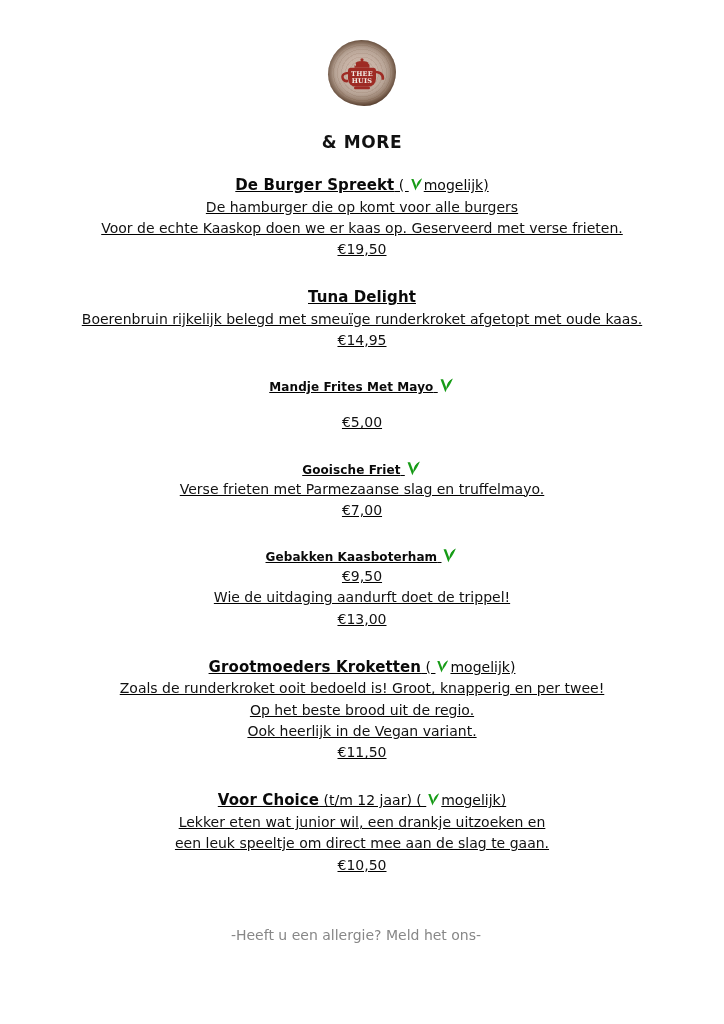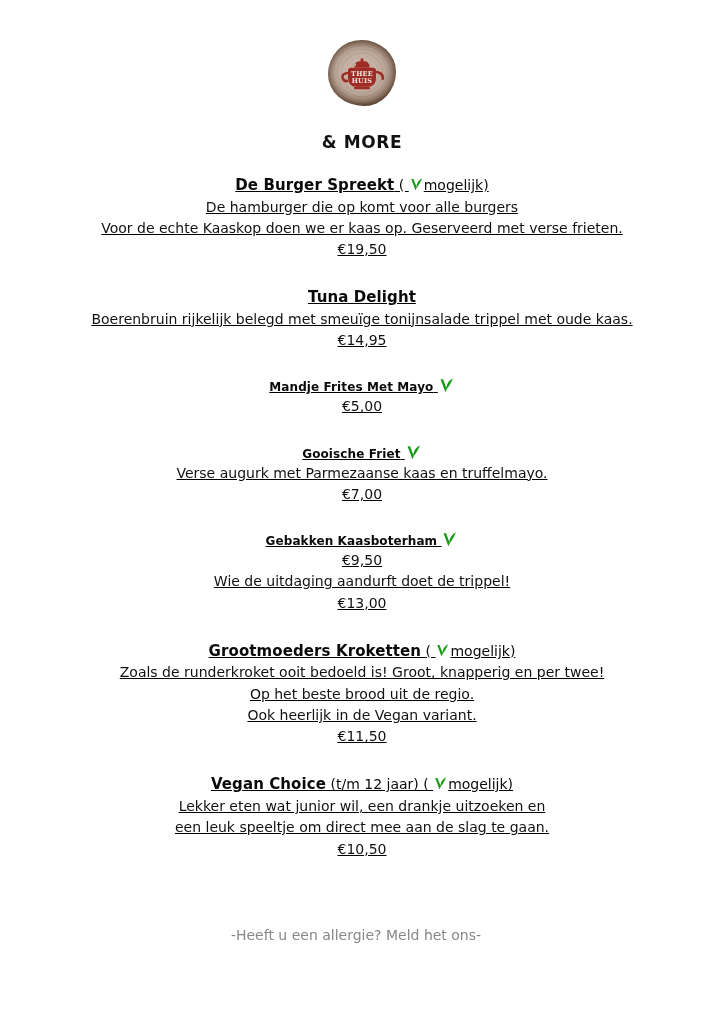--- a/index.html
+++ b/index.html
@@ -178,46 +178,46 @@
       </div>
       <div class="desc">De hamburger die op komt voor alle burgers</div>
       <div class="desc">Voor de echte Kaaskop doen we er kaas op. Geserveerd met verse frieten.</div>
       <div class="price">€19,50</div>
     </div>
 
     <div class="item">
       <div class="item-title">
         <span>Tuna Delight</span>
       </div>
-      <div class="desc">Boerenbruin rijkelijk belegd met smeuïge tonijnsalade trippel met oude kaas.</div>
+      <div class="desc">Boerenbruin rijkelijk belegd met smeuïge runderkroket afgetopt met oude kaas.</div>
       <div class="price">€14,95</div>
     </div>
 
     <div class="item">
       <div class="item-title big">
         <span>Mandje Frites Met Mayo</span>
         <span class="veg lg"><svg viewBox="0 0 26 30" xmlns="http://www.w3.org/2000/svg">
               <path d="M2.5 4 L11 27 L13.5 21 L7 4 Z" fill="#169b16"></path>
               <path d="M13 21 C13 12 17 6 24 3 C21 10 19 15 13.5 21 Z" fill="#1aa51a"></path>
               <path d="M13.2 20.8 C14 14 17.5 8 23.5 3.4" stroke="#0e7a0e" stroke-width="0.9" fill="none"></path>
             </svg></span>
       </div>
-      <div class="price" style="margin-top:0">€5,00</div>
+      <div class="price" style="margin-top:16px">€5,00</div>
     </div>
 
     <div class="item">
       <div class="item-title big">
         <span>Gooische Friet</span>
         <span class="veg lg"><svg viewBox="0 0 26 30" xmlns="http://www.w3.org/2000/svg">
               <path d="M2.5 4 L11 27 L13.5 21 L7 4 Z" fill="#169b16"></path>
               <path d="M13 21 C13 12 17 6 24 3 C21 10 19 15 13.5 21 Z" fill="#1aa51a"></path>
               <path d="M13.2 20.8 C14 14 17.5 8 23.5 3.4" stroke="#0e7a0e" stroke-width="0.9" fill="none"></path>
             </svg></span>
       </div>
-      <div class="desc">Verse augurk met Parmezaanse kaas en truffelmayo.</div>
+      <div class="desc">Verse frieten met Parmezaanse slag en truffelmayo.</div>
       <div class="price">€7,00</div>
     </div>
 
     <div class="item">
       <div class="item-title big">
         <span>Gebakken Kaasboterham</span>
         <span class="veg lg"><svg viewBox="0 0 26 30" xmlns="http://www.w3.org/2000/svg">
               <path d="M2.5 4 L11 27 L13.5 21 L7 4 Z" fill="#169b16"></path>
               <path d="M13 21 C13 12 17 6 24 3 C21 10 19 15 13.5 21 Z" fill="#1aa51a"></path>
               <path d="M13.2 20.8 C14 14 17.5 8 23.5 3.4" stroke="#0e7a0e" stroke-width="0.9" fill="none"></path>
@@ -237,21 +237,21 @@
             </svg></span><span class="title-note">mogelijk)</span>
       </div>
       <div class="desc">Zoals de runderkroket ooit bedoeld is! Groot, knapperig en per twee!</div>
       <div class="desc">Op het beste brood uit de regio.</div>
       <div class="desc">Ook heerlijk in de Vegan variant.</div>
       <div class="price">€11,50</div>
     </div>
 
     <div class="item">
       <div class="item-title">
-        <span>Vegan Choice</span><span class="title-note"> (t/m 12 jaar) ( </span><span class="veg"><svg viewBox="0 0 26 30" xmlns="http://www.w3.org/2000/svg">
+        <span>Voor Choice</span><span class="title-note"> (t/m 12 jaar) ( </span><span class="veg"><svg viewBox="0 0 26 30" xmlns="http://www.w3.org/2000/svg">
               <path d="M2.5 4 L11 27 L13.5 21 L7 4 Z" fill="#169b16"></path>
               <path d="M13 21 C13 12 17 6 24 3 C21 10 19 15 13.5 21 Z" fill="#1aa51a"></path>
               <path d="M13.2 20.8 C14 14 17.5 8 23.5 3.4" stroke="#0e7a0e" stroke-width="0.9" fill="none"></path>
             </svg></span><span class="title-note">mogelijk)</span>
       </div>
       <div class="desc">Lekker eten wat junior wil, een drankje uitzoeken en</div>
       <div class="desc">een leuk speeltje om direct mee aan de slag te gaan.</div>
       <div class="price">€10,50</div>
     </div>
 

